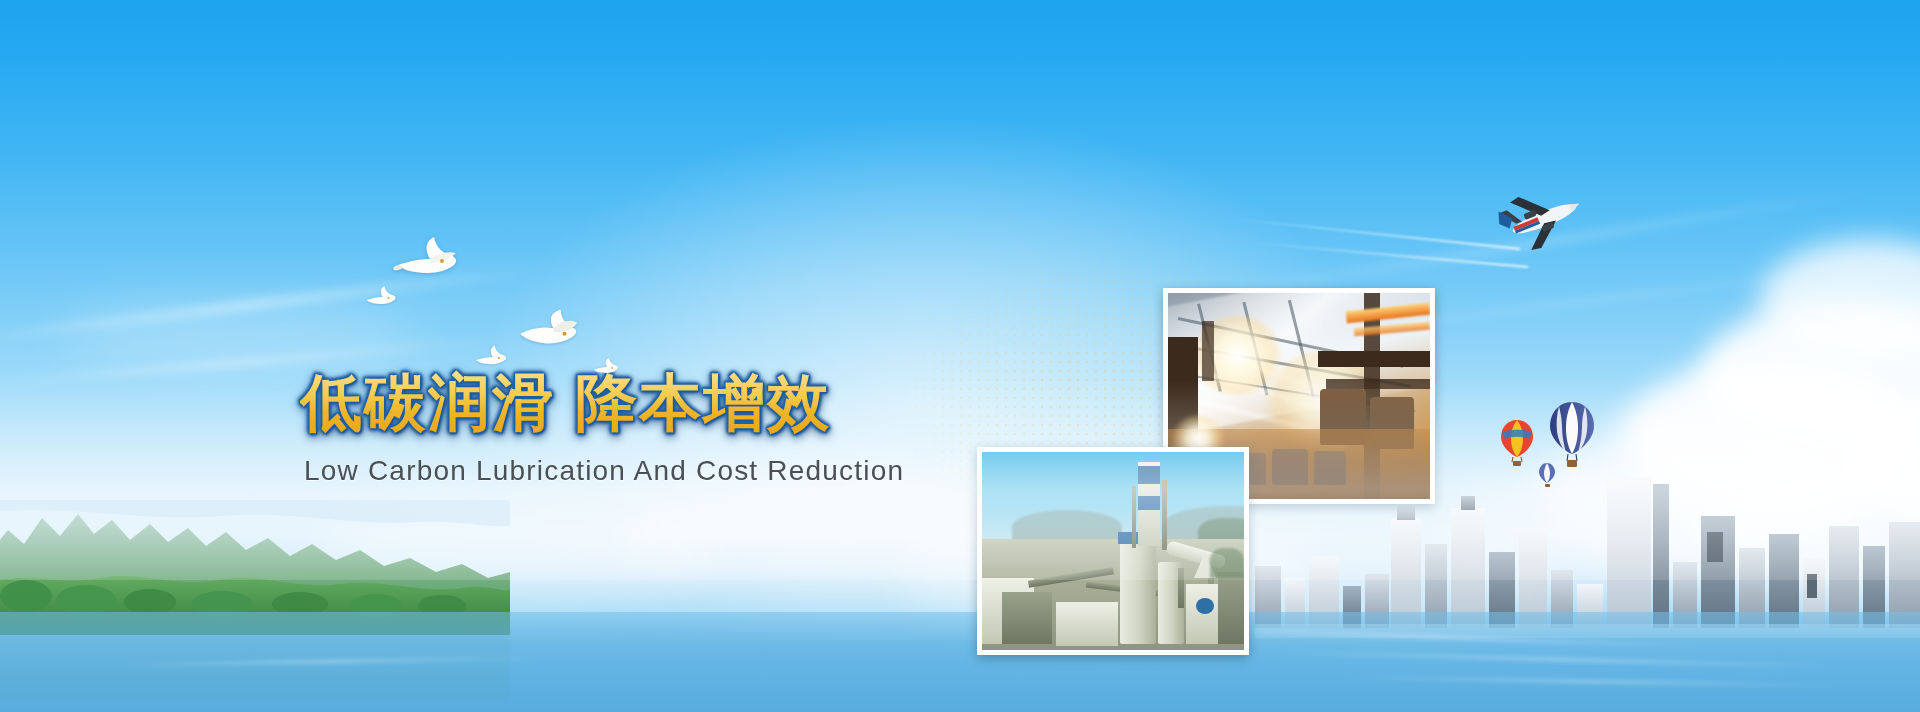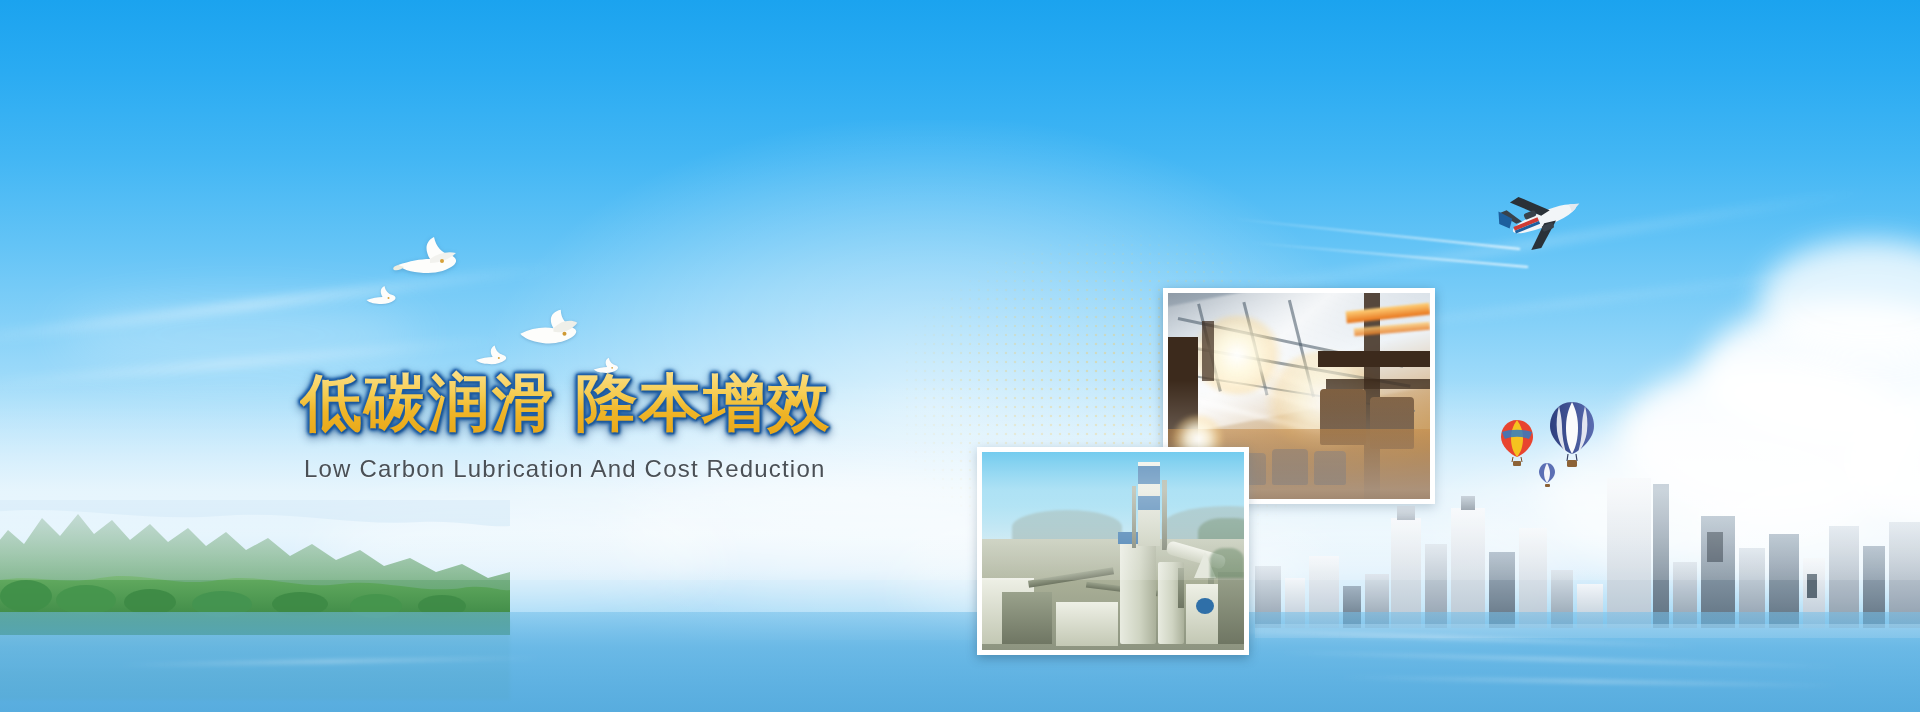--- a/index.html
+++ b/index.html
@@ -137,21 +137,21 @@
     background:linear-gradient(180deg,#fbe08a 0%,#f5cb4e 38%,#efb528 62%,#e8a617 100%);
     -webkit-background-clip:text;background-clip:text;
     -webkit-text-fill-color:transparent;
     filter:drop-shadow(0 0 1px #1f5fa8) drop-shadow(0 0 2px #1f5fa8)
            drop-shadow(1px 1px 0 #17518f) drop-shadow(-1px -1px 0 #2a6db5)
            drop-shadow(0 3px 4px rgba(20,60,110,.45));
     white-space:nowrap;
   }
   .subtitle{
     margin:18px 0 0 4px;
-    font-size:24px;letter-spacing:1.2px;
+    font-size:28px;letter-spacing:1.2px;
     color:#4a5056;
     text-shadow:0 1px 1px rgba(255,255,255,.6);
     white-space:nowrap;
   }
 
   
   .dove{position:absolute;pointer-events:none;}
   .dove svg{display:block;filter:drop-shadow(0 1px 2px rgba(40,90,140,.3));}
 
   

